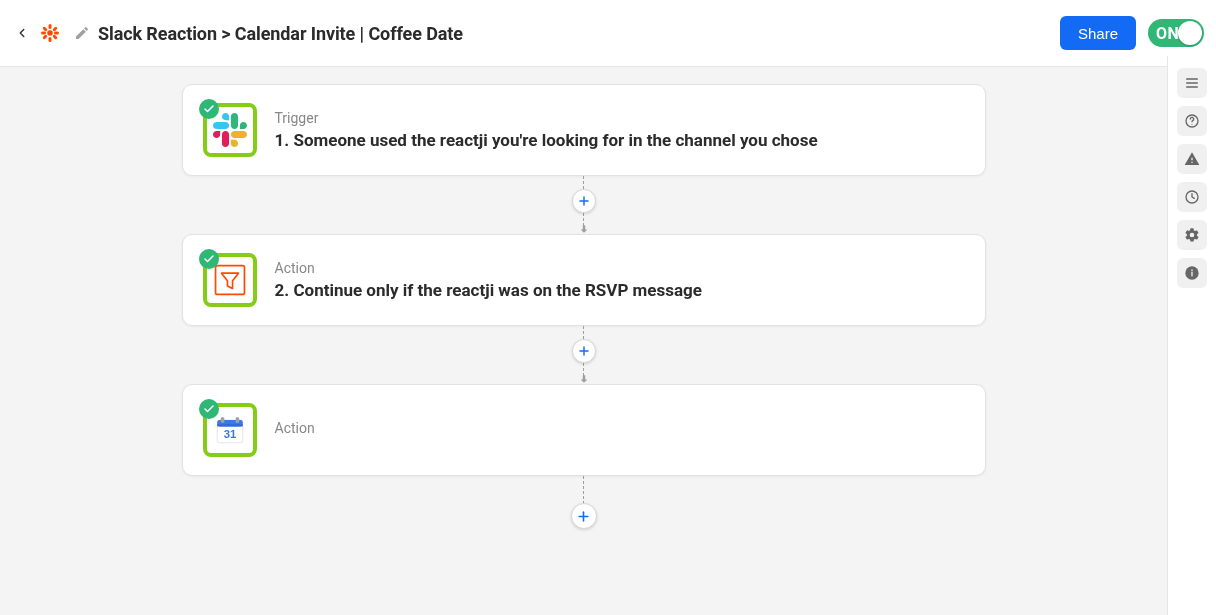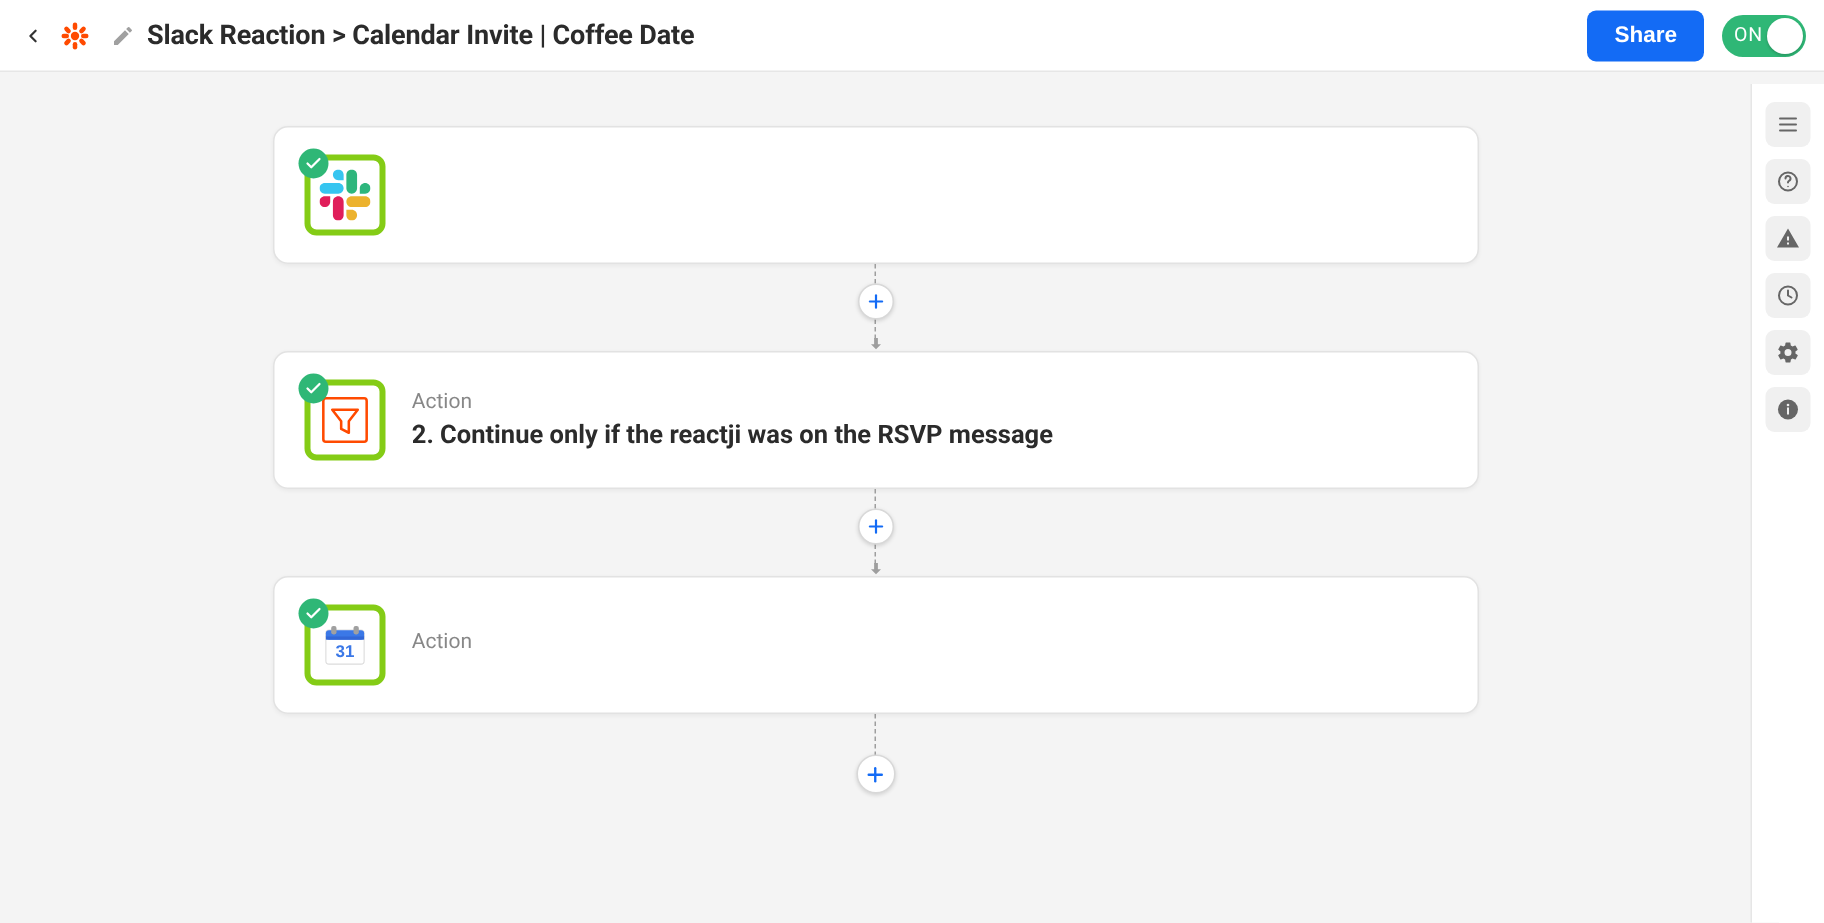--- a/index.html
+++ b/index.html
@@ -1,25 +1,25 @@
 <!DOCTYPE html>
 <html><head>
 <meta charset="utf-8">
 <style>
   * { box-sizing: border-box; margin: 0; padding: 0; }
   html, body { width: 1216px; height: 615px; font-family: -apple-system, BlinkMacSystemFont, "Segoe UI", Roboto, Helvetica, Arial, sans-serif; background: #f4f4f4; overflow: hidden; }
-  .topbar { position: absolute; top: 0; left: 0; right: 0; height: 48px; background: #fff; border-bottom: 1px solid #e6e6e6; display: flex; align-items: center; padding: 0 12px 0 8px; }
+  .topbar { position: absolute; top: 0; left: 0; right: 0; height: 67px; background: #fff; border-bottom: 1px solid #e6e6e6; display: flex; align-items: center; padding: 0 12px 0 8px; }
   .back-chevron { width: 28px; height: 28px; display: flex; align-items: center; justify-content: center; cursor: pointer; }
   .logo { width: 28px; height: 28px; display: flex; align-items: center; justify-content: center; margin: 0 8px 0 0; }
   .pencil { width: 20px; height: 20px; display: flex; align-items: center; justify-content: center; margin-right: 6px; color: #a0a0a0; }
   .title { font-size: 18px; font-weight: 700; color: #2b2b2b; letter-spacing: -0.1px; }
   .spacer { flex: 1; }
-  .share-btn { background: #136bf5; color: #fff; border: none; border-radius: 6px; height: 34px; padding: 0 18px; font-size: 15px; font-weight: 700; cursor: pointer; }
+  .share-btn { background: #136bf5; color: #fff; border: none; border-radius: 6px; height: 34px; padding: 0 18px; font-size: 15px; font-weight: 400; cursor: pointer; }
   .toggle { margin-left: 12px; width: 56px; height: 28px; border-radius: 14px; background: #2fb776; position: relative; display: flex; align-items: center; padding-left: 8px; cursor: pointer; }
-  .toggle .label { color: #fff; font-size: 13px; font-weight: 400; letter-spacing: 0.5px; }
+  .toggle .label { color: #fff; font-size: 16px; font-weight: 700; letter-spacing: 0.5px; }
   .toggle .knob { position: absolute; right: 2px; top: 2px; width: 24px; height: 24px; border-radius: 50%; background: #fff; box-shadow: 0 1px 2px rgba(0,0,0,0.2); }
 
   .canvas { position: absolute; top: 56px; left: 0; right: 48px; bottom: 0; overflow: auto; border-right: 1px solid #e6e6e6; }
   .flow { width: 804px; margin: 28px auto 0 auto; position: relative; }
 
   .step-card { background: #fff; border: 1px solid #e2e2e2; border-radius: 10px; box-shadow: 0 1px 3px rgba(0,0,0,0.05); display: flex; align-items: center; padding: 18px 20px; position: relative; cursor: pointer; }
   .step-icon-wrap { position: relative; width: 54px; height: 54px; border: 4px solid #84cc16; border-radius: 8px; display: flex; align-items: center; justify-content: center; margin-right: 18px; background: #fff; }
   .check-badge { position: absolute; top: -8px; left: -8px; width: 20px; height: 20px; border-radius: 50%; background: #2fb776; display: flex; align-items: center; justify-content: center; }
   .step-texts { display: flex; flex-direction: column; }
   .step-kicker { font-size: 14px; color: #888; margin-bottom: 4px; }
@@ -89,20 +89,24 @@
         </div>
         <span>
           <svg width="34" height="34" viewBox="0 0 122.8 122.8">
               <path d="M25.8 77.6c0 7.1-5.8 12.9-12.9 12.9S0 84.7 0 77.6s5.8-12.9 12.9-12.9h12.9v12.9zM32.3 77.6c0-7.1 5.8-12.9 12.9-12.9s12.9 5.8 12.9 12.9v32.3c0 7.1-5.8 12.9-12.9 12.9s-12.9-5.8-12.9-12.9V77.6z" fill="#e01e5a"></path>
               <path d="M45.2 25.8c-7.1 0-12.9-5.8-12.9-12.9S38.1 0 45.2 0s12.9 5.8 12.9 12.9v12.9H45.2zM45.2 32.3c7.1 0 12.9 5.8 12.9 12.9s-5.8 12.9-12.9 12.9H12.9C5.8 58.1 0 52.3 0 45.2s5.8-12.9 12.9-12.9h32.3z" fill="#36c5f0"></path>
               <path d="M97 45.2c0-7.1 5.8-12.9 12.9-12.9s12.9 5.8 12.9 12.9-5.8 12.9-12.9 12.9H97V45.2zM90.5 45.2c0 7.1-5.8 12.9-12.9 12.9s-12.9-5.8-12.9-12.9V12.9C64.7 5.8 70.5 0 77.6 0s12.9 5.8 12.9 12.9v32.3z" fill="#2eb67d"></path>
               <path d="M77.6 97c7.1 0 12.9 5.8 12.9 12.9s-5.8 12.9-12.9 12.9-12.9-5.8-12.9-12.9V97h12.9zM77.6 90.5c-7.1 0-12.9-5.8-12.9-12.9s5.8-12.9 12.9-12.9h32.3c7.1 0 12.9 5.8 12.9 12.9s-5.8 12.9-12.9 12.9H77.6z" fill="#ecb22e"></path>
             </svg>
         </span>
       </div>
+      <div class="step-texts">
+        <div class="step-kicker">Trigger</div>
+        <div class="step-title">1. Someone used the reactji you're looking for in the channel you chose</div>
+      </div>
     </div>
 
     <div class="connector">
       <div class="line"></div>
       <div class="plus-btn">
         <svg width="14" height="14" viewBox="0 0 24 24" fill="none" stroke="#136bf5" stroke-width="2.5" stroke-linecap="round">
             <line x1="12" y1="5" x2="12" y2="19"></line>
             <line x1="5" y1="12" x2="19" y2="12"></line>
           </svg>
       </div>

